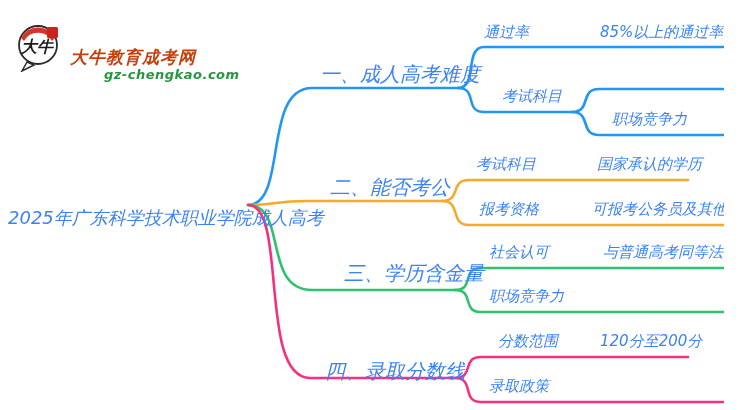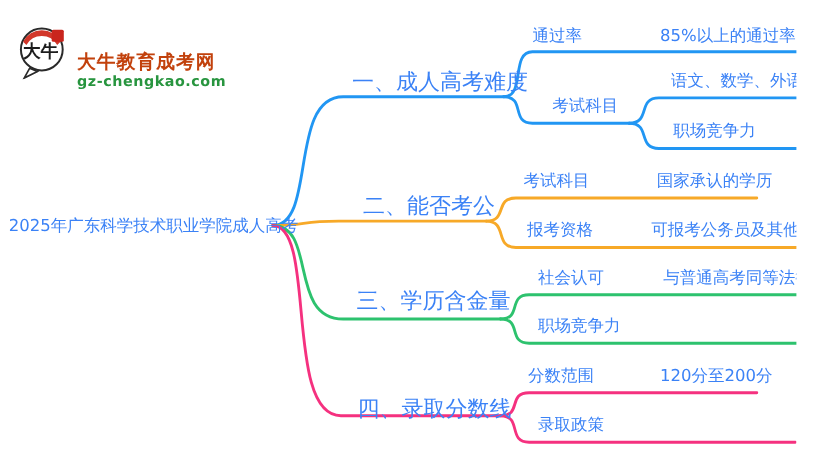--- a/index.html
+++ b/index.html
@@ -1,30 +1,30 @@
 <!DOCTYPE html>
 <html><head>
 <meta charset="utf-8">
 <style>
   html,body{margin:0;padding:0;background:#ffffff;}
   .stage{
     position:relative;width:724px;height:410px;background:#ffffff;overflow:hidden;
-    font-family:"DejaVu Sans",sans-serif;color:#3d3d3d;
+    font-family:"DejaVu Sans",sans-serif;color:#3d3d3d;font-style:italic;
   }
   .links{position:absolute;left:0;top:0;}
   .links path{fill:none;stroke-width:2.6;stroke-linecap:round;}
   .lbl{position:absolute;white-space:nowrap;color:#3b82f6;line-height:1.15;}
-  .root-lbl{font-size:15px;letter-spacing:0;}
+  .root-lbl{font-size:18px;letter-spacing:0;margin-top:11px;}
   .branch-lbl{font-size:20px;}
   .leaf-lbl{font-size:15px;}
   
   .logo{position:absolute;left:14px;top:12px;display:flex;align-items:center;gap:8px;}
   .logo-txt{display:flex;flex-direction:column;justify-content:center;}
   .logo-title{font-size:17px;font-weight:bold;color:#c2410c;letter-spacing:1px;line-height:1.1;margin-top:36px;}
-  .logo-domain{font-size:13px;font-weight:bold;color:#28953f;letter-spacing:.5px;line-height:1.2;}
+  .logo-domain{font-size:13px;font-weight:bold;color:#28953f;letter-spacing:.5px;line-height:1.2;margin-left:34px;}
 </style>
 </head>
 <body>
 
 <div class="stage">
 
   <svg class="links" width="750" height="410" viewBox="0 0 750 410">
 
     <g>
       <path d="M248,205 C288,205 262,88 312,88 L458,88" stroke="#2196f3"></path>
@@ -66,32 +66,31 @@
       <span class="logo-domain">gz-chengkao.com</span>
     </div>
   </div>
 
   <span class="lbl root-lbl" style="left:8px;top:197px">2025年广东科学技术职业学院成人高考</span>
 
   <span class="lbl branch-lbl" style="left:320px;top:63px">一、成人高考难度</span>
   <span class="lbl leaf-lbl" style="left:484px;top:24px">通过率</span>
   <span class="lbl leaf-lbl" style="left:600px;top:24px">85%以上的通过率</span>
   <span class="lbl leaf-lbl" style="left:502px;top:88px">考试科目</span>
-  <span class="lbl leaf-lbl" style="left:610px;top:65px">语文、数学、外语</span>
   <span class="lbl leaf-lbl" style="left:612px;top:111px">职场竞争力</span>
 
   <span class="lbl branch-lbl" style="left:330px;top:176px">二、能否考公</span>
   <span class="lbl leaf-lbl" style="left:476px;top:156px">考试科目</span>
   <span class="lbl leaf-lbl" style="left:597px;top:156px">国家承认的学历</span>
   <span class="lbl leaf-lbl" style="left:479px;top:201px">报考资格</span>
   <span class="lbl leaf-lbl" style="left:592px;top:201px">可报考公务员及其他职位</span>
 
-  <span class="lbl branch-lbl" style="left:324px;top:262px">三、学历含金量</span>
+  <span class="lbl branch-lbl" style="left:344px;top:262px">三、学历含金量</span>
   <span class="lbl leaf-lbl" style="left:489px;top:244px">社会认可</span>
   <span class="lbl leaf-lbl" style="left:603px;top:244px">与普通高考同等法律效力</span>
   <span class="lbl leaf-lbl" style="left:489px;top:288px">职场竞争力</span>
 
   <span class="lbl branch-lbl" style="left:325px;top:360px">四、录取分数线</span>
-  <span class="lbl leaf-lbl" style="left:480px;top:333px">分数范围</span>
+  <span class="lbl leaf-lbl" style="left:498px;top:333px">分数范围</span>
   <span class="lbl leaf-lbl" style="left:600px;top:333px">120分至200分</span>
   <span class="lbl leaf-lbl" style="left:489px;top:378px">录取政策</span>
 
 </div>
 
 </body></html>

